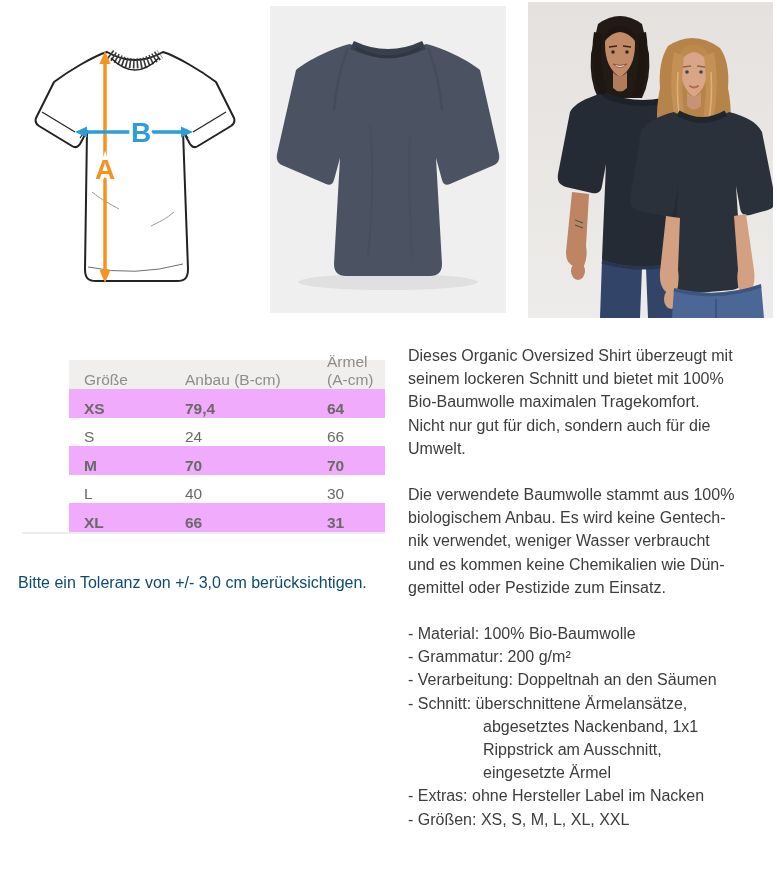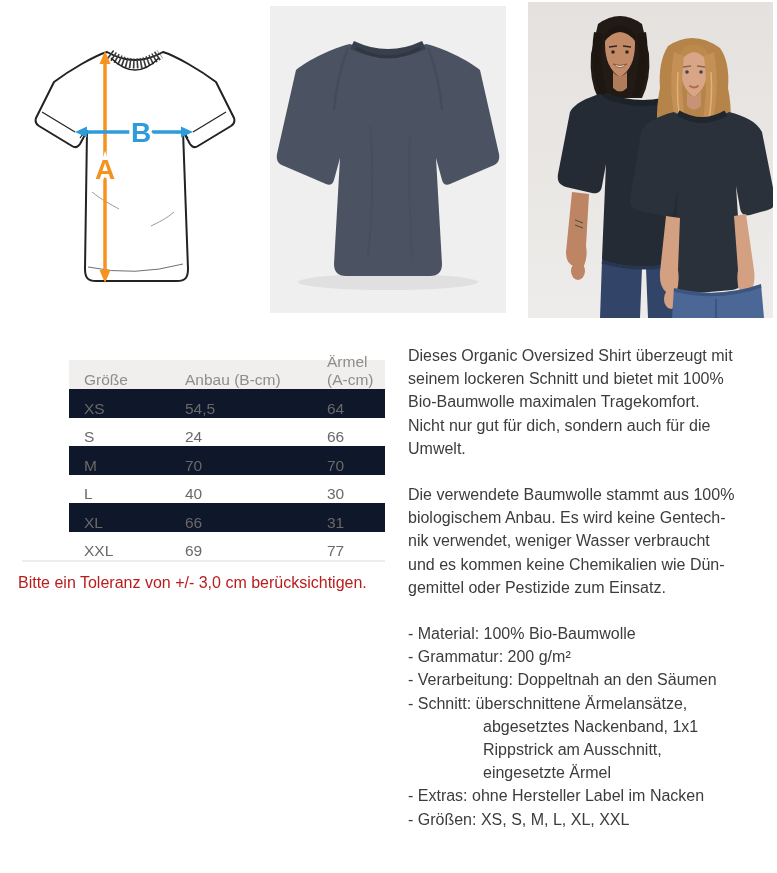--- a/index.html
+++ b/index.html
@@ -10,27 +10,27 @@
   }
   .panel { position:absolute; overflow:hidden; }
   #diagram-panel { left:22px; top:26px; width:224px; height:286px; background:#ffffff; }
   #product-panel { left:270px; top:6px;  width:236px; height:307px; background:#efefef; }
   #models-panel  { left:528px; top:2px;  width:245px; height:316px; background:#e7e4e1; }
 
   
   #size-table { position:absolute; left:22px; top:360px; width:363px; font-size:15.5px; border-bottom:2px solid #efedec; }
   .trow { display:flex; align-items:flex-end; height:28.5px; color:#6b6868;margin-left:47px; }
   .trow.head { background:#f1efee; color:#8f8c8c; height:29px; }
-  .trow.odd  { background:#0f172a; }
+  .trow.odd  { background:#f0abfc;font-weight:bold; }
   .trow.even { background:#ffffff; }
   .c1 { width:116px; padding-left:15px; box-sizing:border-box; }
   .c2 { width:142px; }
   .c3 { flex:1; }
 
-  #tolerance-note { position:absolute; left:18px; top:574px; width:380px; font-size:16px; color:#b91c1c; }
+  #tolerance-note { position:absolute; left:18px; top:574px; width:380px; font-size:16px; color:#0c4a6e; }
 
   
   #description { position:absolute; left:408px; top:344px; width:372px; font-size:16px; line-height:23.2px; color:#3c3c3c; }
   .para { white-space:pre-line; margin:0 0 23px 0; }
   .detail-line { white-space:pre; }
   .detail-sub  { padding-left:75px; white-space:pre; }
 
   svg { display:block; }
 </style>
 </head>
@@ -151,21 +151,21 @@
 </div>
 
 <div id="size-table">
   <div class="trow head">
     <div class="c1">Größe</div>
     <div class="c2">Anbau (B-cm)</div>
     <div class="c3">Ärmel (A-cm)</div>
   </div>
   <div class="trow odd">
     <div class="c1">XS</div>
-    <div class="c2">54,5</div>
+    <div class="c2">79,4</div>
     <div class="c3">64</div>
   </div>
   <div class="trow even">
     <div class="c1">S</div>
     <div class="c2">24</div>
     <div class="c3">66</div>
   </div>
   <div class="trow odd">
     <div class="c1">M</div>
     <div class="c2">70</div>
@@ -173,25 +173,20 @@
   </div>
   <div class="trow even">
     <div class="c1">L</div>
     <div class="c2">40</div>
     <div class="c3">30</div>
   </div>
   <div class="trow odd">
     <div class="c1">XL</div>
     <div class="c2">66</div>
     <div class="c3">31</div>
-  </div>
-  <div class="trow even">
-    <div class="c1">XXL</div>
-    <div class="c2">69</div>
-    <div class="c3">77</div>
   </div>
 </div>
 
 <div id="tolerance-note">Bitte ein Toleranz von +/- 3,0 cm berücksichtigen.</div>
 
 <div id="description">
   <p class="para">Dieses Organic Oversized Shirt überzeugt mit
 seinem lockeren Schnitt und bietet mit 100%
 Bio-Baumwolle maximalen Tragekomfort.
 Nicht nur gut für dich, sondern auch für die

